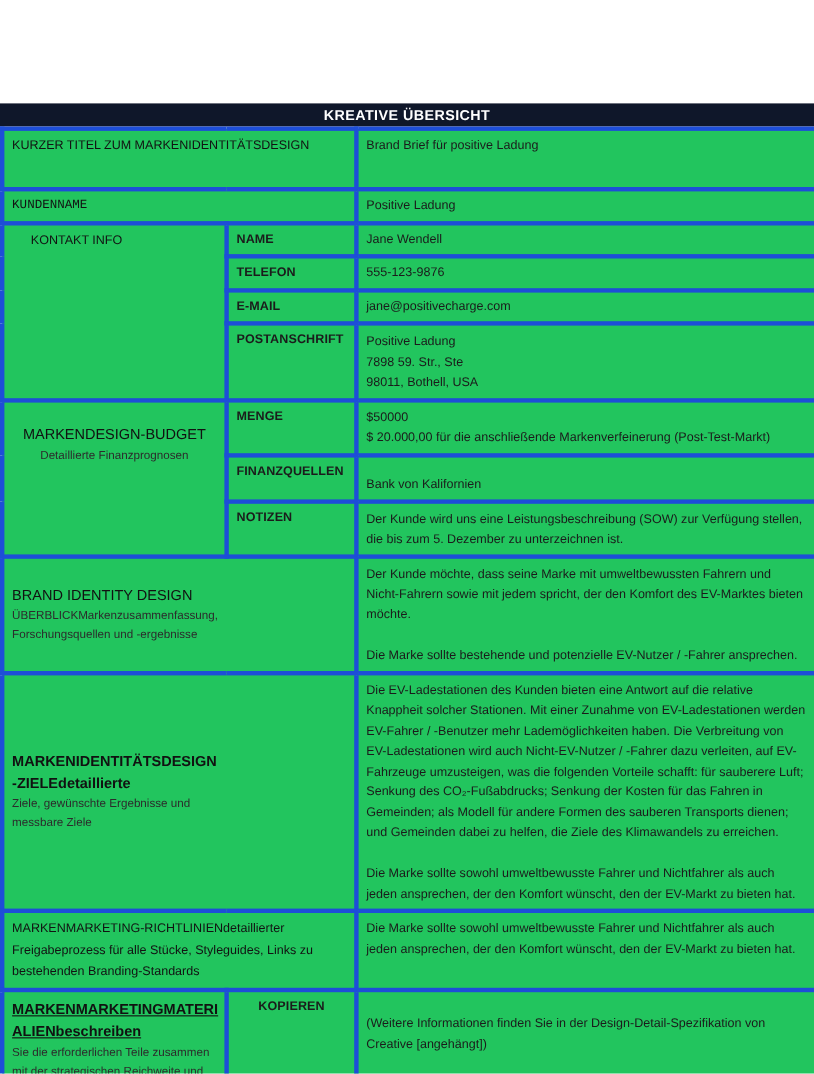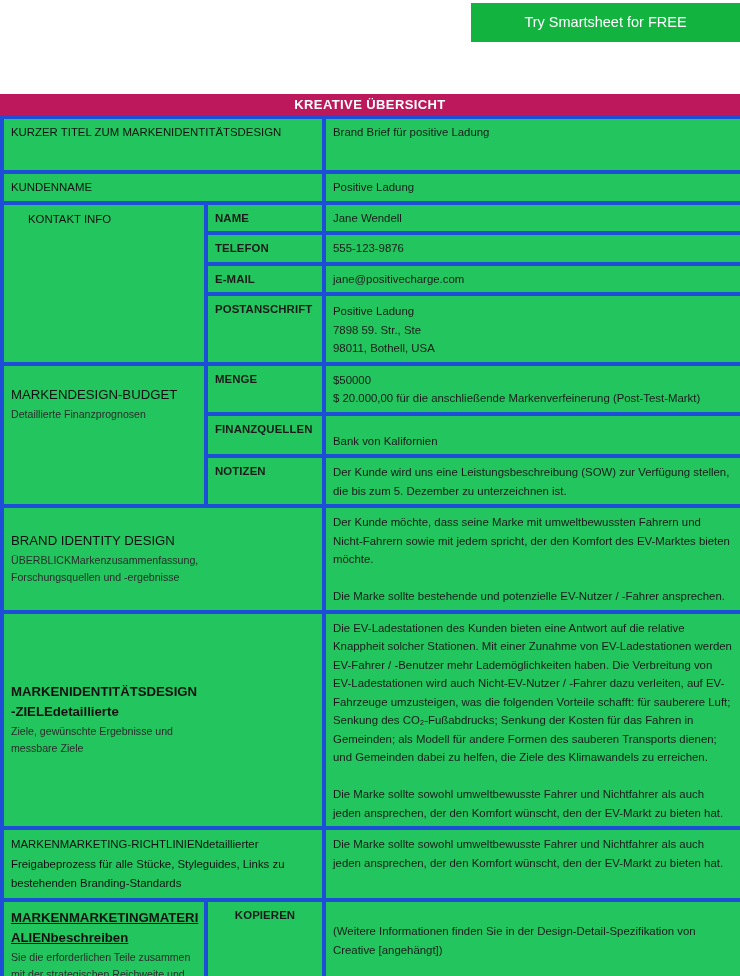--- a/index.html
+++ b/index.html
@@ -43,21 +43,21 @@
     font-size: 14.5px;
     line-height: 39px;
     text-align: center;
     cursor: pointer;
     padding: 0;
   }
 
   
   .banner {
     height: 21px;
-    background: #be185d;
+    background: #0f172a;
     color: #ffffff;
     font-size: 13px;
     font-weight: bold;
     letter-spacing: .4px;
     text-align: center;
     line-height: 21px;
   }
 
   
   table.sheet {
@@ -125,40 +125,39 @@
     display: block;
   }
   .big-label { padding: 6px 7px; }
   .pad-v { padding-top: 7px; }
   .nowrap-pre { white-space: pre-line; }
 </style>
 </head>
 <body>
 
 <div class="top">
-  <button class="cta">Try Smartsheet for FREE</button>
 </div>
 
 <div class="banner">KREATIVE ÜBERSICHT</div>
 
 <table class="sheet">
   <colgroup>
       <col class="c1">
       <col class="c2">
       <col class="c3">
     </colgroup>
   <tbody>
 
     <tr>
       <td class="lbl-dark big-label" colspan="2" style="height:55px;">KURZER TITEL ZUM MARKENIDENTITÄTSDESIGN</td>
       <td class="val pad-v">Brand Brief für positive Ladung</td>
     </tr>
 
     <tr>
-      <td class="lbl-light" colspan="2" style="height:23px;">KUNDENNAME</td>
+      <td class="lbl-light" colspan="2" style="height:23px;font-family:Liberation Mono, monospace;">KUNDENNAME</td>
       <td class="val mid">Positive Ladung</td>
     </tr>
 
     <tr>
       <td class="lbl-dark" rowspan="4" style="vertical-align:top;padding-top:5px;padding-left:24px;">KONTAKT INFO</td>
       <td class="sub-dark" style="height:23px;">NAME</td>
       <td class="val mid">Jane Wendell</td>
     </tr>
     <tr>
       <td class="sub-dark" style="height:26px;">TELEFON</td>
@@ -169,21 +168,21 @@
       <td class="val mid">jane@positivecharge.com</td>
     </tr>
     <tr>
       <td class="sub-dark">POSTANSCHRIFT</td>
       <td class="val nowrap-pre" style="padding-top:6px;">Positive Ladung
 7898 59. Str., Ste
 98011, Bothell, USA</td>
     </tr>
 
     <tr>
-      <td class="lbl-dark" rowspan="3" style="vertical-align:top;padding-top:19px;">
+      <td class="lbl-dark" rowspan="3" style="vertical-align:top;padding-top:19px;text-align:center;">
         <span class="sect-head">MARKENDESIGN-BUDGET</span>
         <span class="sect-sub">Detaillierte Finanzprognosen</span>
       </td>
       <td class="sub-dark">MENGE</td>
       <td class="val nowrap-pre" style="padding-top:5px;margin-left:40px;">$50000
 $ 20.000,00 für die anschließende Markenverfeinerung (Post-Test-Markt)</td>
     </tr>
     <tr>
       <td class="sub-dark" style="height:36px;">FINANZQUELLEN</td>
       <td class="val" style="padding-top:16px;">Bank von Kalifornien</td>

